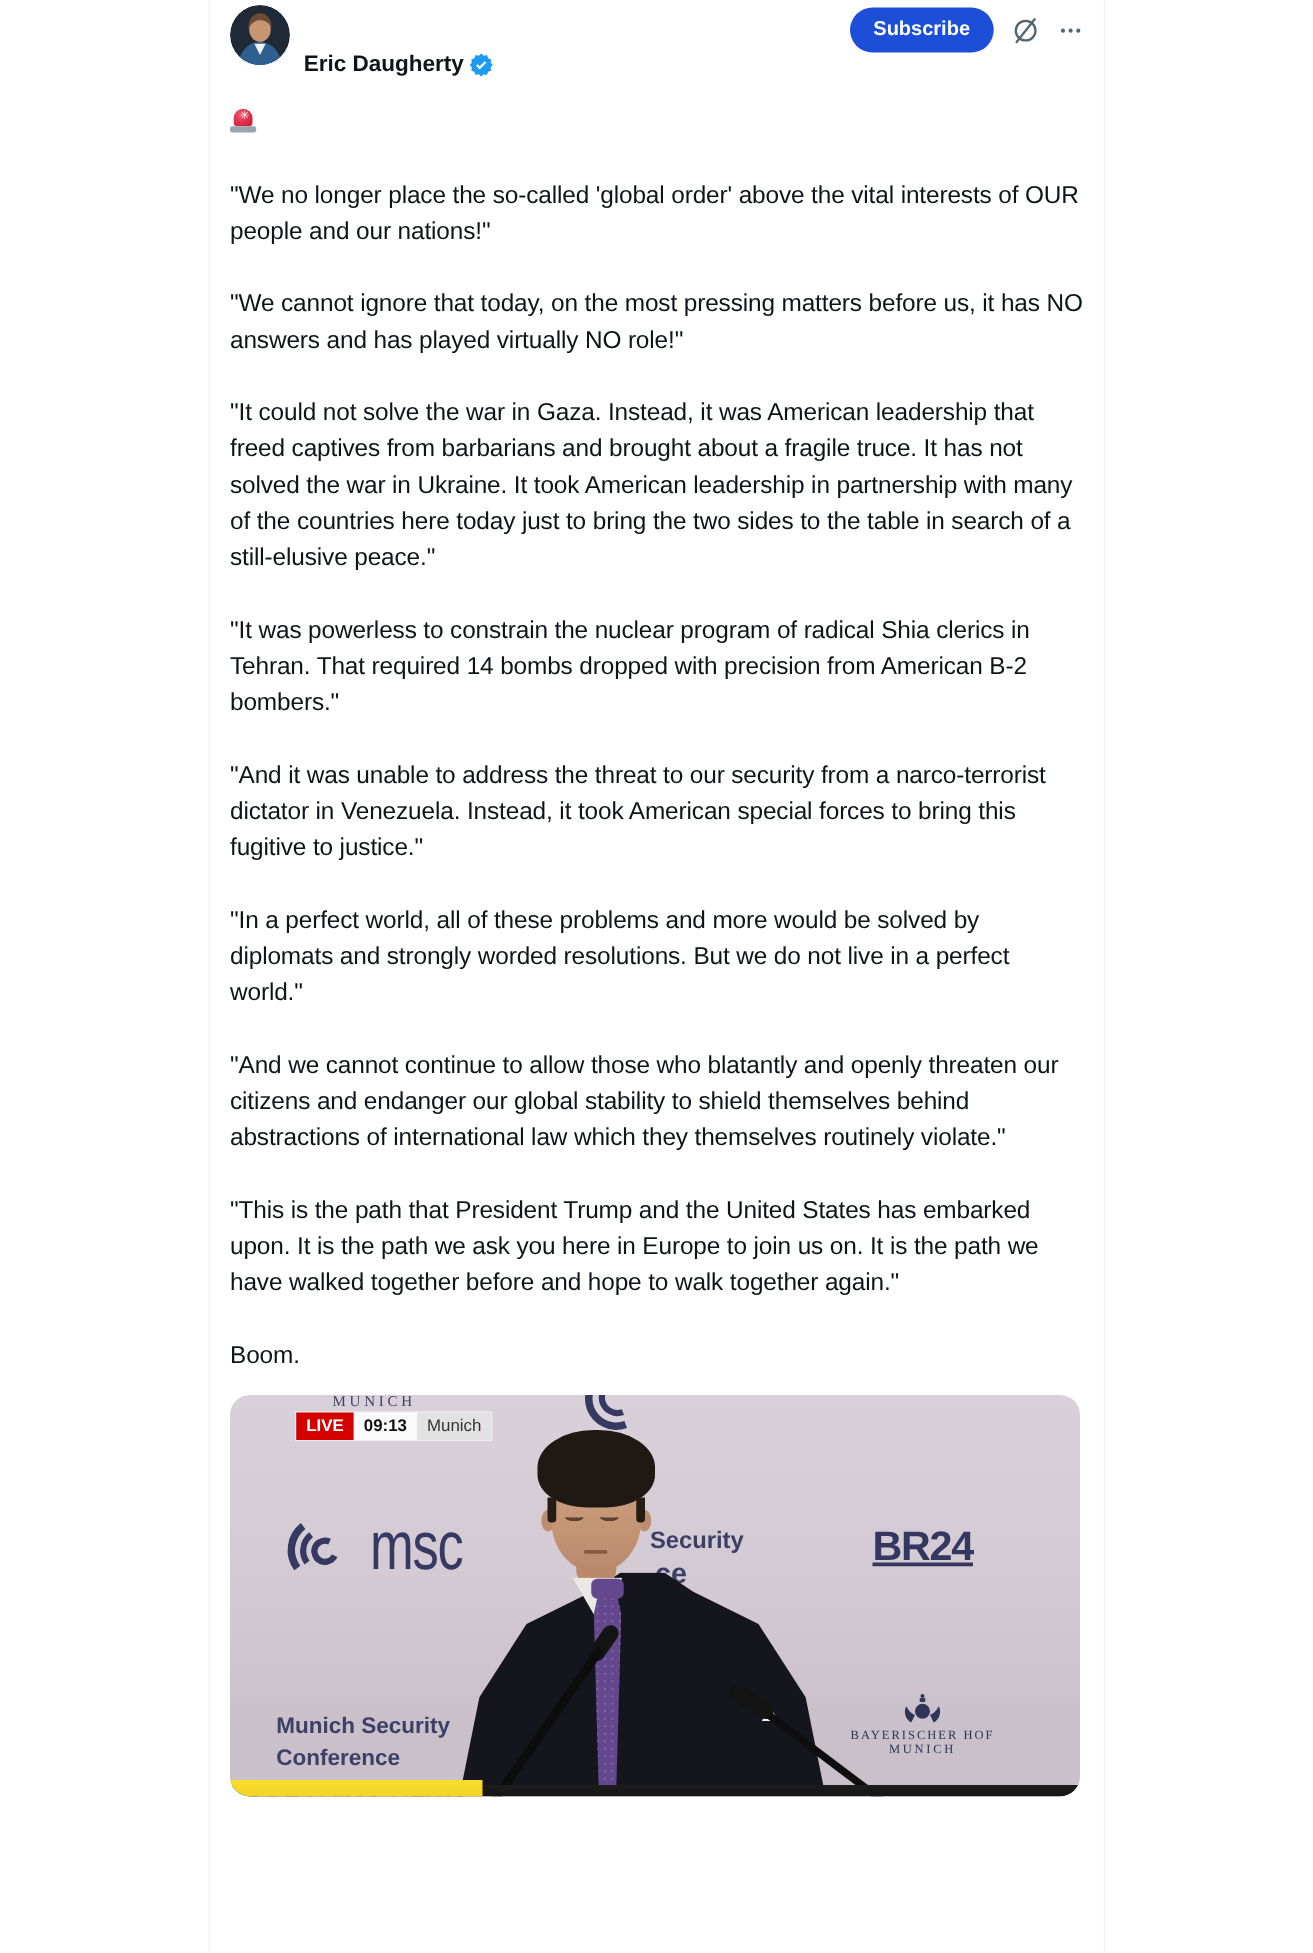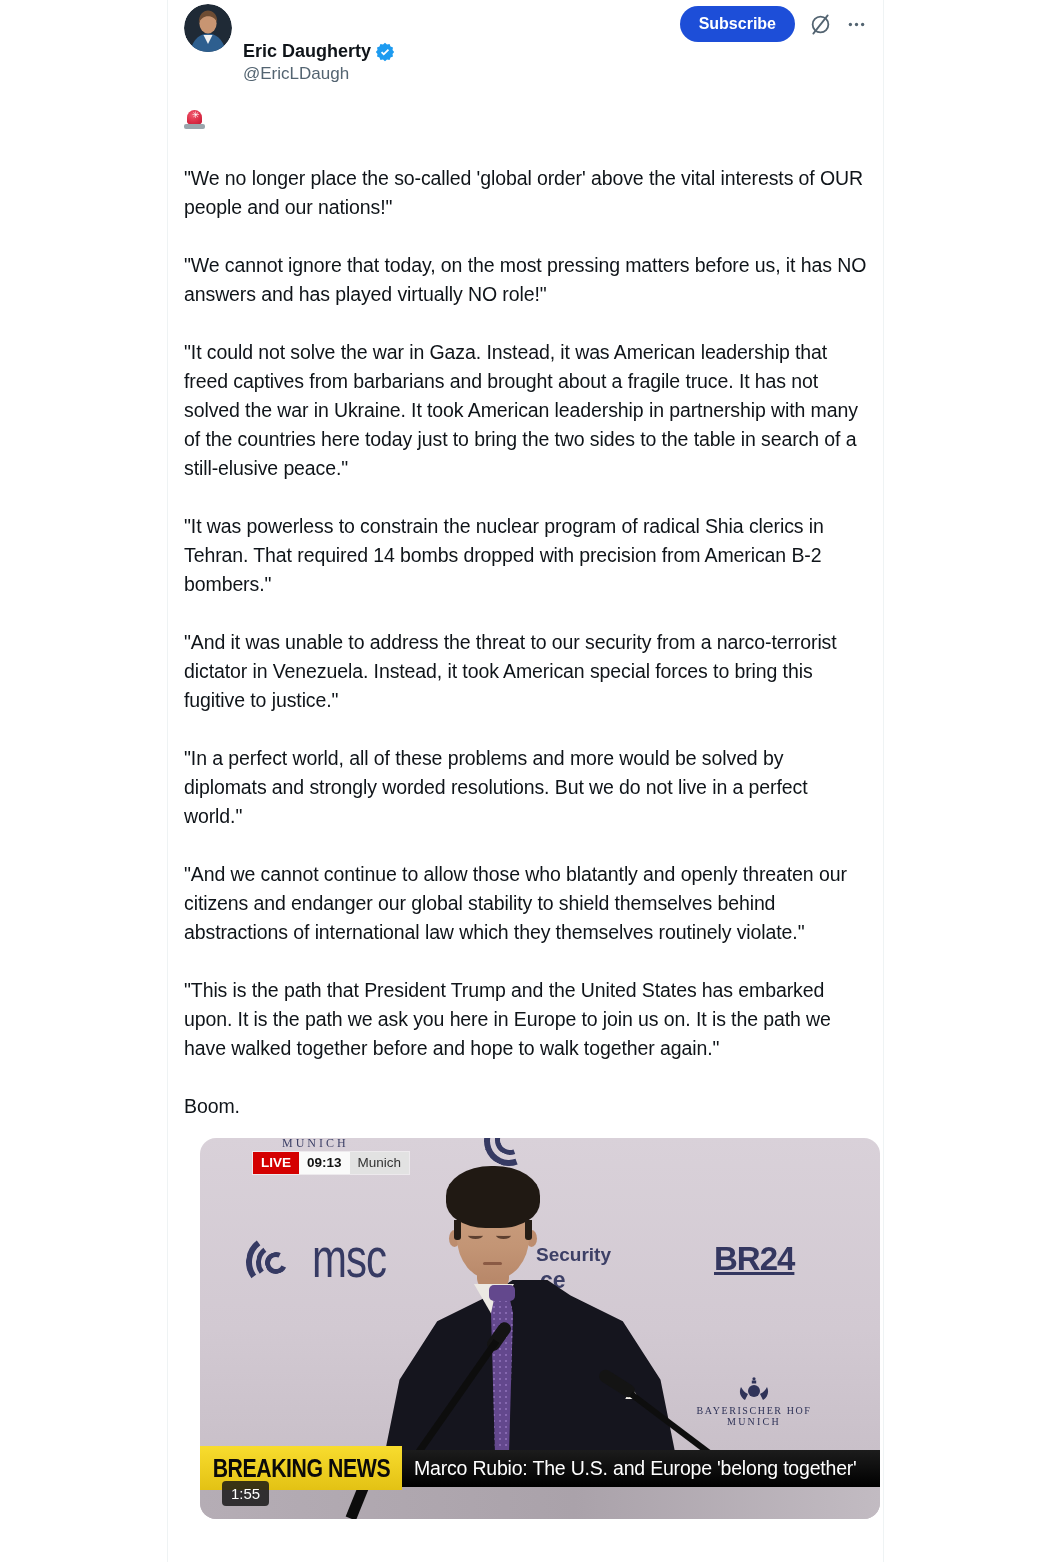--- a/index.html
+++ b/index.html
@@ -33,23 +33,23 @@
     margin-right:7px; vertical-align:-2px; }
   .siren .dome { position:absolute; left:3px; top:0; width:15px; height:14px;
     background:radial-gradient(circle at 40% 35%, #f05a6e 0%, #dd2e48 55%, #c01c35 100%);
     border-radius:8px 8px 3px 3px; }
   .siren .flash { position:absolute; left:8px; top:3px; width:5px; height:5px; color:#fff;
     font-size:9px; line-height:5px; }
   .siren .base { position:absolute; left:0; bottom:0; width:21px; height:5px;
     background:#9aa6ad; border-radius:2px; }
 
   
-  .video-card { position:relative; width:680px; height:381px; border-radius:16px;
+  .video-card { position:relative; width:680px; height:321px; border-radius:16px;
     overflow:hidden; background:linear-gradient(180deg,#d9d1d9 0%,#d2c9d2 50%,#c9c0c9 82%);
-    cursor:pointer;margin-left:16px; }
+    cursor:pointer; }
   .video-card .abs { position:absolute; }
 
   .wall-munich { left:82px; top:-2px; font-family:"Liberation Serif", serif;
     font-size:12px; letter-spacing:3px; color:#3c3f66; z-index:1; }
 
   .arc { position:absolute; border-radius:50%; border-style:solid; border-color:#363a63; }
   
   .arcT1 { left:284px; top:-22px; width:50px; height:50px; border-width:6px;
     border-top-color:transparent; border-right-color:transparent; transform:rotate(25deg); z-index:1; }
   .arcT2 { left:295px; top:-13px; width:30px; height:30px; border-width:5px;
@@ -160,21 +160,20 @@
         </svg>
       </div>
       <div class="id-block">
         <div class="name-row">
           <span class="name">Eric Daugherty</span>
           <svg class="badge" viewBox="0 0 24 24">
             <path fill="#1d9bf0" d="M12 1l2.4 2.1 3.1-.6 1.1 3 3 1.1-.6 3.1L23 12l-2 2.3.6 3.1-3 1.1-1.1 3-3.1-.6L12 23l-2.4-2.1-3.1.6-1.1-3-3-1.1.6-3.1L1 12l2-2.3-.6-3.1 3-1.1 1.1-3 3.1.6z"></path>
             <path fill="#fff" d="M10.5 16.2l-3.4-3.4 1.5-1.5 1.9 1.9 4.9-4.9 1.5 1.5z"></path>
           </svg>
         </div>
-        <div class="handle">@EricLDaugh</div>
       </div>
       <div class="hdr-actions">
         <button class="subscribe">Subscribe</button>
         <button class="grok-btn" aria-label="Grok">
           <svg width="23" height="23" viewBox="0 0 24 24" fill="none" stroke="#536471" stroke-width="1.9" stroke-linecap="round">
             <circle cx="12" cy="12" r="8.2"></circle>
             <line x1="4.5" y1="21.5" x2="19.5" y2="2.5"></line>
           </svg>
         </button>
         <button class="more-btn" aria-label="More">
@@ -239,20 +238,24 @@
       <div class="abs sideburn r"></div>
       <div class="abs eye l"></div>
       <div class="abs eye r"></div>
       <div class="abs mouth"></div>
 
       <div class="abs mic-head micL-head"></div>
       <div class="abs micL-boom"></div>
       <div class="abs mic-head micR-head"></div>
       <div class="abs micR-boom"></div>
 
+      <div class="abs msc-wall-text">
+        <div>Munich Security</div>
+        <div>Conference</div>
+      </div>
 
       <div class="abs hotel">
         <svg class="crest" width="38" height="27" viewBox="0 0 38 27">
           <g fill="#303459">
             <circle cx="19" cy="15" r="6"></circle>
             <path d="M10 24 C5.5 21.5 3.5 16 6 11 C8 14.5 9.5 16.5 13 18 Z"></path>
             <path d="M28 24 C32.5 21.5 34.5 16 32 11 C30 14.5 28.5 16.5 25 18 Z"></path>
             <rect x="16.8" y="4.5" width="4.4" height="3"></rect>
             <circle cx="19" cy="2.8" r="1.6"></circle>
           </g>

